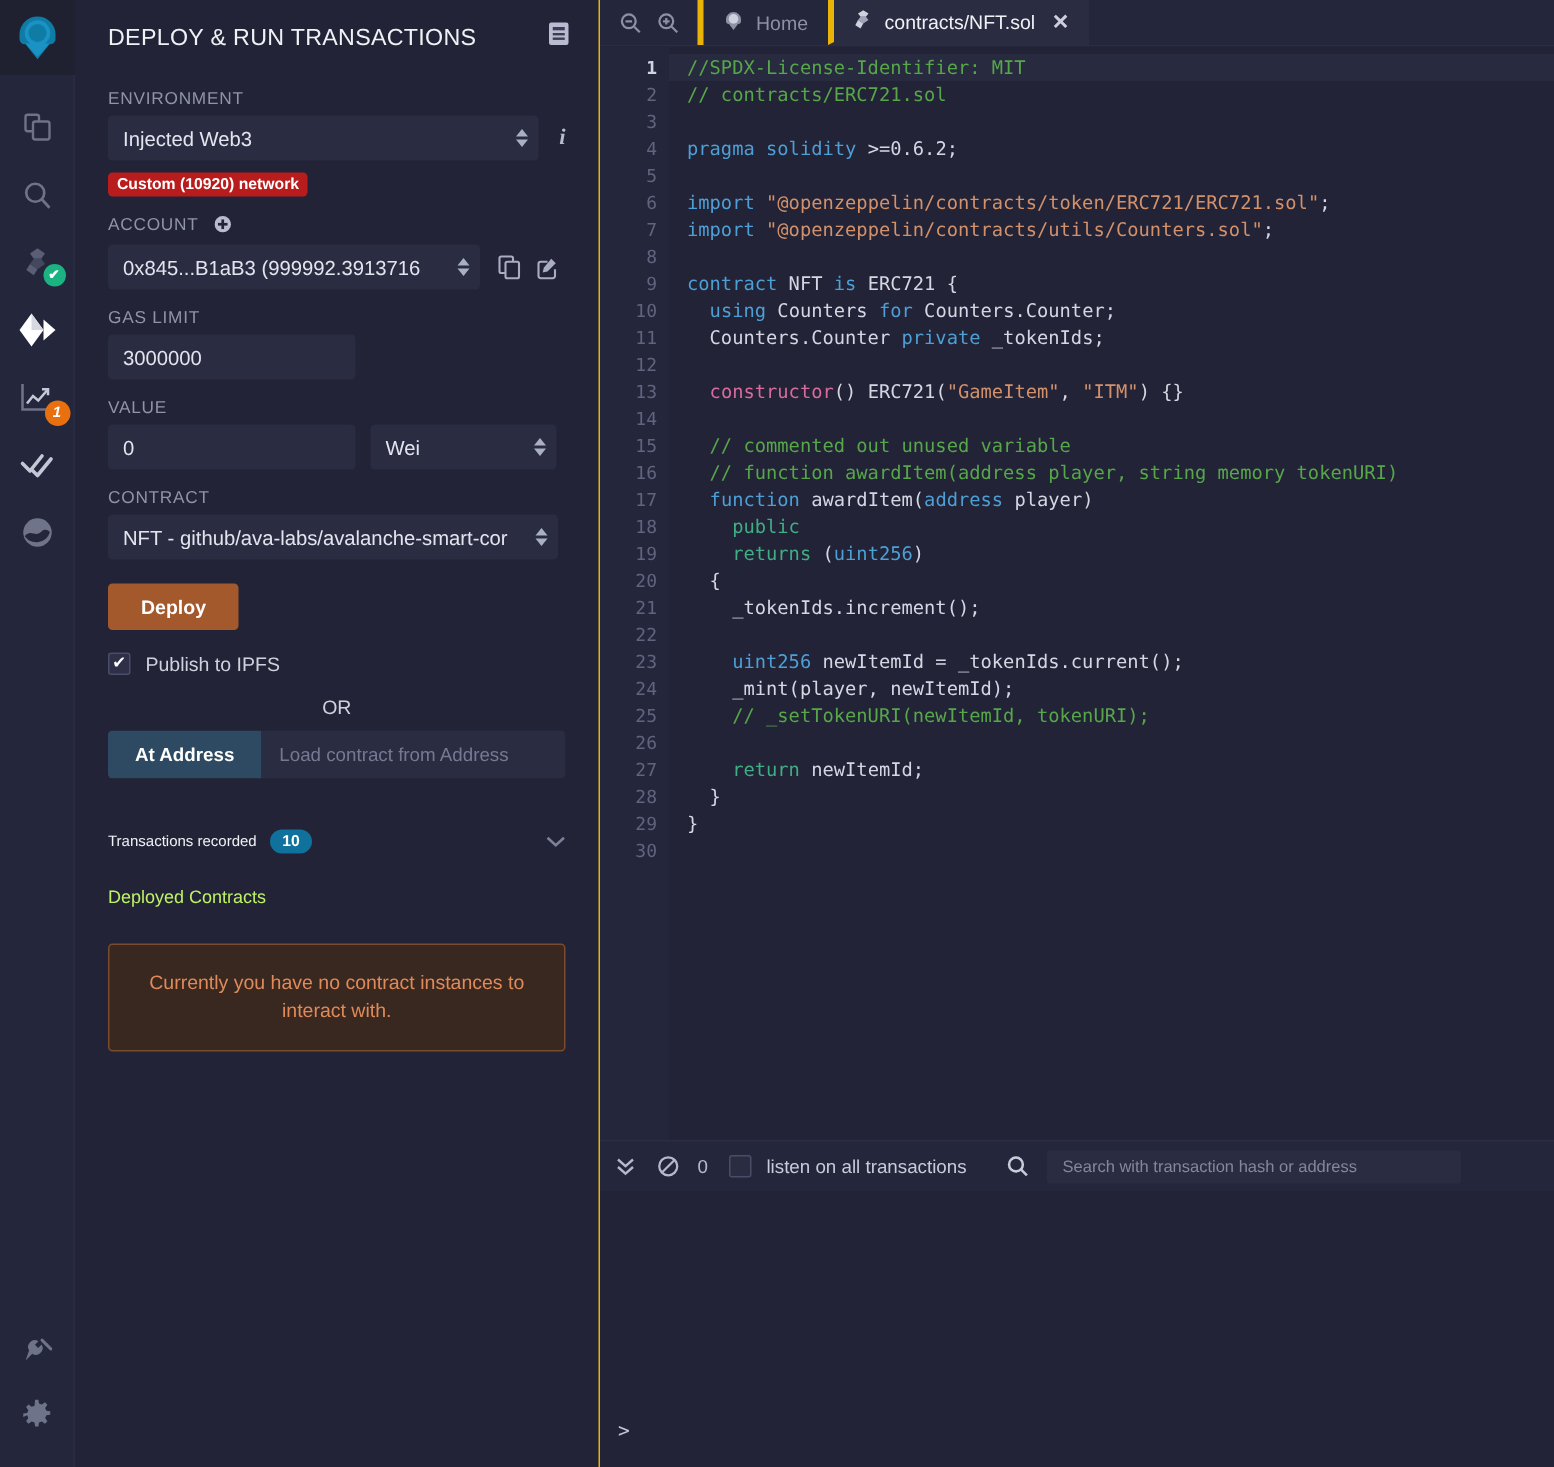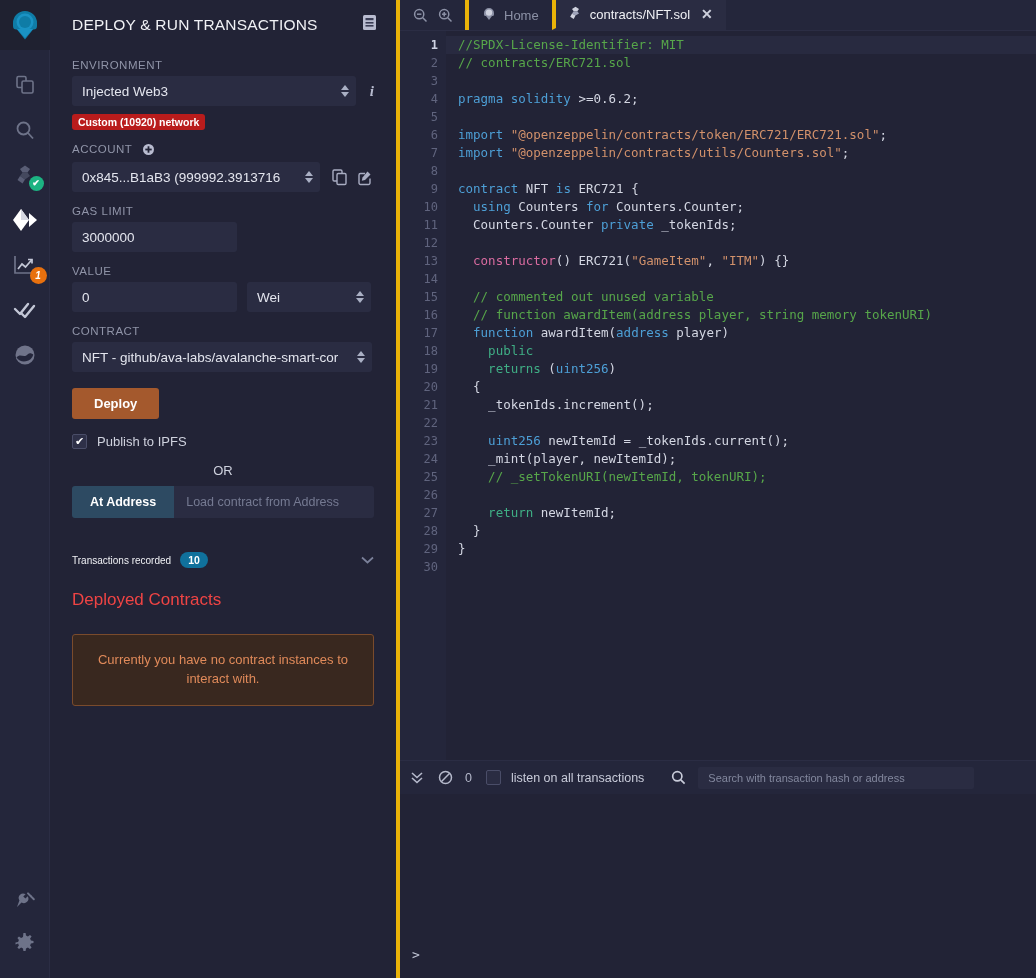--- a/index.html
+++ b/index.html
@@ -44,21 +44,21 @@
     background: #e8700e; color: #fff;
     font-size: 10px; line-height: 17px; text-align: center;
     font-style: italic; font-weight: bold; padding: 0 3px;
   }
   .spacer { flex: 1 1 auto; }
 
   
   .panel {
     width: 350px; flex: 0 0 350px; height: 978px;
     background: #222336;
-    border-right: 4px solid #eab308;
+    border-right: 1px solid #eab308;
     overflow: hidden;
   }
   .panel-header {
     display: flex; align-items: center; justify-content: space-between;
     padding: 14px 18px 10px 22px;
   }
   .panel-title {
     color: #f0f1f5; font-size: 15.5px; letter-spacing: .2px;
     font-weight: 400;
   }
@@ -139,21 +139,21 @@
     display: flex; align-items: center; justify-content: space-between;
     margin-top: 34px; cursor: pointer;
   }
   .tx-left { display: flex; align-items: center; }
   .tx-label { color: #f0f1f5; font-size: 10px; }
   .tx-count {
     background: #10719c; color: #fff; border-radius: 9px;
     font-size: 10.5px; font-weight: bold; padding: 2px 8px; margin-left: 9px;
   }
   .chev { color: #7b819a; font-size: 12px; }
-  .dep-title { color: #ef4444; font-size: 17px; margin-top: 22px; }
+  .dep-title { color: #bef264; font-size: 12px; margin-top: 22px; }
   .warn-box {
     margin-top: 24px;
     background: #39281f; border: 1px solid #7a4b2c; border-radius: 3px;
     color: #e08a5a; font-size: 13px; line-height: 1.45;
     text-align: center; padding: 16px 14px;
   }
 
   
   .main { flex: 1 1 auto; display: flex; flex-direction: column; height: 978px;
           background: #222336; min-width: 0; }

